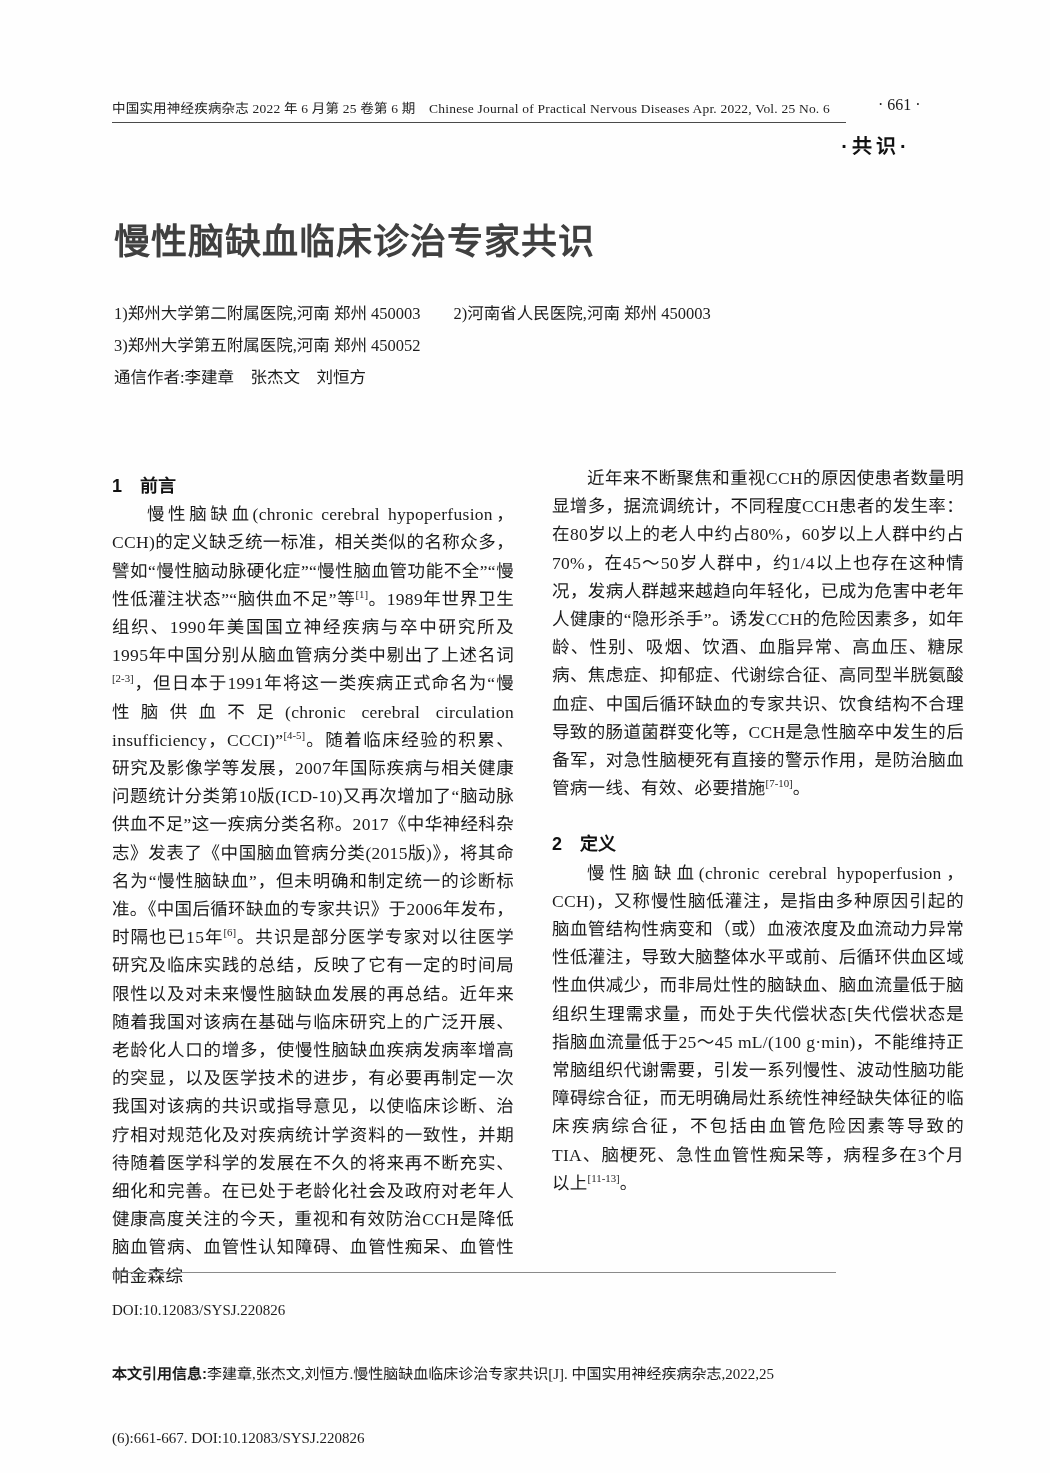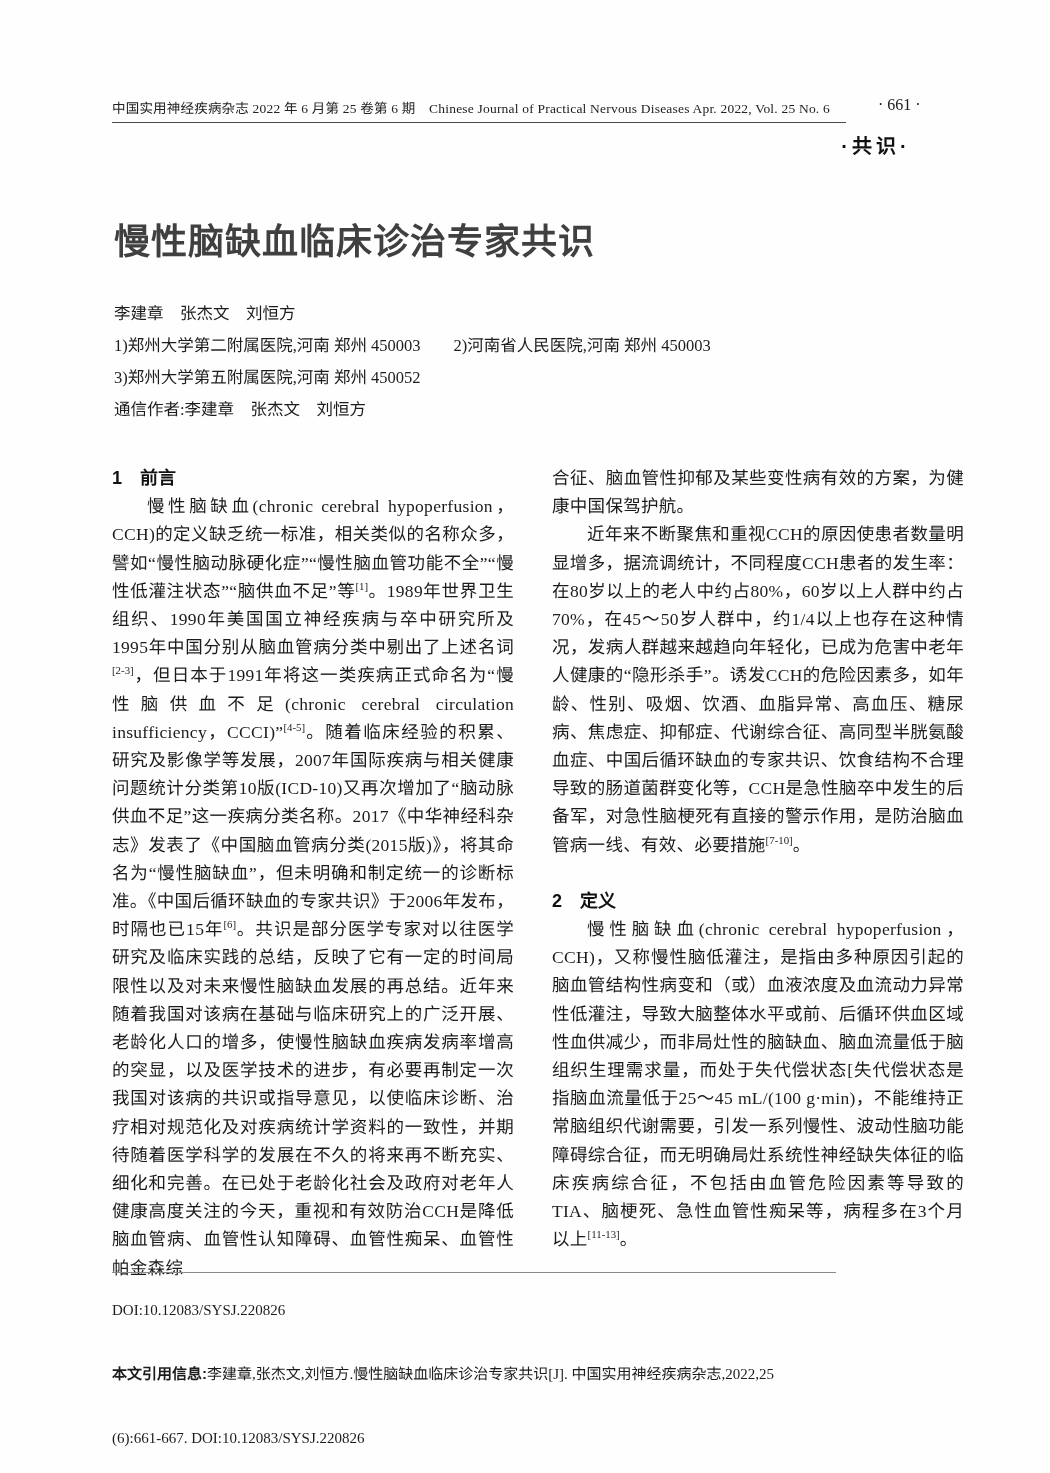--- a/index.html
+++ b/index.html
@@ -48,20 +48,21 @@
   .body-para{
     margin:0;text-align:justify;
     font-size:17.5px;line-height:28.2px;letter-spacing:.3px;
     color:#1b1b1b;
   }
   .body-para.indent{text-indent:2em;}
   .section-heading{
     font-family:"Liberation Sans","DejaVu Sans",sans-serif;
     font-weight:bold;font-size:18px;line-height:28.2px;
     color:#111;
+    margin-top:8px;
   }
   .section-heading.spaced{margin-top:28px;}
   sup{font-size:62%;line-height:0;vertical-align:super;letter-spacing:0;}
   
   .footer-rule{
     position:absolute;left:112px;top:1272px;width:724px;height:0;
     border-top:1px solid #8a8a8a;
   }
   .footer-doi{
     position:absolute;left:112px;top:1296px;
@@ -84,33 +85,31 @@
 
   <div class="journal-line">中国实用神经疾病杂志 2022 年 6 月第 25 卷第 6 期　Chinese Journal of Practical Nervous Diseases Apr. 2022, Vol. 25 No. 6</div>
 
   <div class="page-number">· 661 ·</div>
 
   <div class="column-label">·共识·</div>
 
   <h1 class="article-title" style="margin:0;">慢性脑缺血临床诊治专家共识</h1>
 
   <div class="author-block">
-    <div>李建章　张杰文　刘恒方</div>
     <div>1)郑州大学第二附属医院,河南 郑州 450003　　2)河南省人民医院,河南 郑州 450003</div>
     <div>3)郑州大学第五附属医院,河南 郑州 450052</div>
     <div>通信作者:李建章　张杰文　刘恒方</div>
   </div>
 
   <div class="body-region">
     <div class="col col-left">
         <div class="section-heading">1　前言</div>
         <p class="body-para indent"><span>慢性脑缺血(chronic cerebral hypoperfusion，CCH)的定义缺乏统一标准，相关类似的名称众多，譬如“慢性脑动脉硬化症”“慢性脑血管功能不全”“慢性低灌注状态”“脑供血不足”等</span><sup>[1]</sup><span>。1989年世界卫生组织、1990年美国国立神经疾病与卒中研究所及1995年中国分别从脑血管病分类中剔出了上述名词</span><sup>[2-3]</sup><span>，但日本于1991年将这一类疾病正式命名为“慢性脑供血不足(chronic cerebral circulation insufficiency，CCCI)”</span><sup>[4-5]</sup><span>。随着临床经验的积累、研究及影像学等发展，2007年国际疾病与相关健康问题统计分类第10版(ICD-10)又再次增加了“脑动脉供血不足”这一疾病分类名称。2017《中华神经科杂志》发表了《中国脑血管病分类(2015版)》，将其命名为“慢性脑缺血”，但未明确和制定统一的诊断标准。《中国后循环缺血的专家共识》于2006年发布，时隔也已15年</span><sup>[6]</sup><span>。共识是部分医学专家对以往医学研究及临床实践的总结，反映了它有一定的时间局限性以及对未来慢性脑缺血发展的再总结。近年来随着我国对该病在基础与临床研究上的广泛开展、老龄化人口的增多，使慢性脑缺血疾病发病率增高的突显，以及医学技术的进步，有必要再制定一次我国对该病的共识或指导意见，以使临床诊断、治疗相对规范化及对疾病统计学资料的一致性，并期待随着医学科学的发展在不久的将来再不断充实、细化和完善。在已处于老龄化社会及政府对老年人健康高度关注的今天，重视和有效防治CCH是降低脑血管病、血管性认知障碍、血管性痴呆、血管性帕金森综</span></p>
       </div>
     <div class="col col-right">
-        <p class="body-para"><span>合征、脑血管性抑郁及某些变性病有效的方案，为健康中国保驾护航。</span></p>
         <p class="body-para indent"><span>近年来不断聚焦和重视CCH的原因使患者数量明显增多，据流调统计，不同程度CCH患者的发生率：在80岁以上的老人中约占80%，60岁以上人群中约占70%，在45～50岁人群中，约1/4以上也存在这种情况，发病人群越来越趋向年轻化，已成为危害中老年人健康的“隐形杀手”。诱发CCH的危险因素多，如年龄、性别、吸烟、饮酒、血脂异常、高血压、糖尿病、焦虑症、抑郁症、代谢综合征、高同型半胱氨酸血症、中国后循环缺血的专家共识、饮食结构不合理导致的肠道菌群变化等，CCH是急性脑卒中发生的后备军，对急性脑梗死有直接的警示作用，是防治脑血管病一线、有效、必要措施</span><sup>[7-10]</sup><span>。</span></p>
         <div class="section-heading spaced">2　定义</div>
         <p class="body-para indent"><span>慢性脑缺血(chronic cerebral hypoperfusion，CCH)，又称慢性脑低灌注，是指由多种原因引起的脑血管结构性病变和（或）血液浓度及血流动力异常性低灌注，导致大脑整体水平或前、后循环供血区域性血供减少，而非局灶性的脑缺血、脑血流量低于脑组织生理需求量，而处于失代偿状态[失代偿状态是指脑血流量低于25～45 mL/(100 g·min)，不能维持正常脑组织代谢需要，引发一系列慢性、波动性脑功能障碍综合征，而无明确局灶系统性神经缺失体征的临床疾病综合征，不包括由血管危险因素等导致的TIA、脑梗死、急性血管性痴呆等，病程多在3个月以上</span><sup>[11-13]</sup><span>。</span></p>
       </div>
   </div>
 
   <div class="footer-rule"></div>
 
   <div class="footer-doi">DOI:10.12083/SYSJ.220826</div>
 

